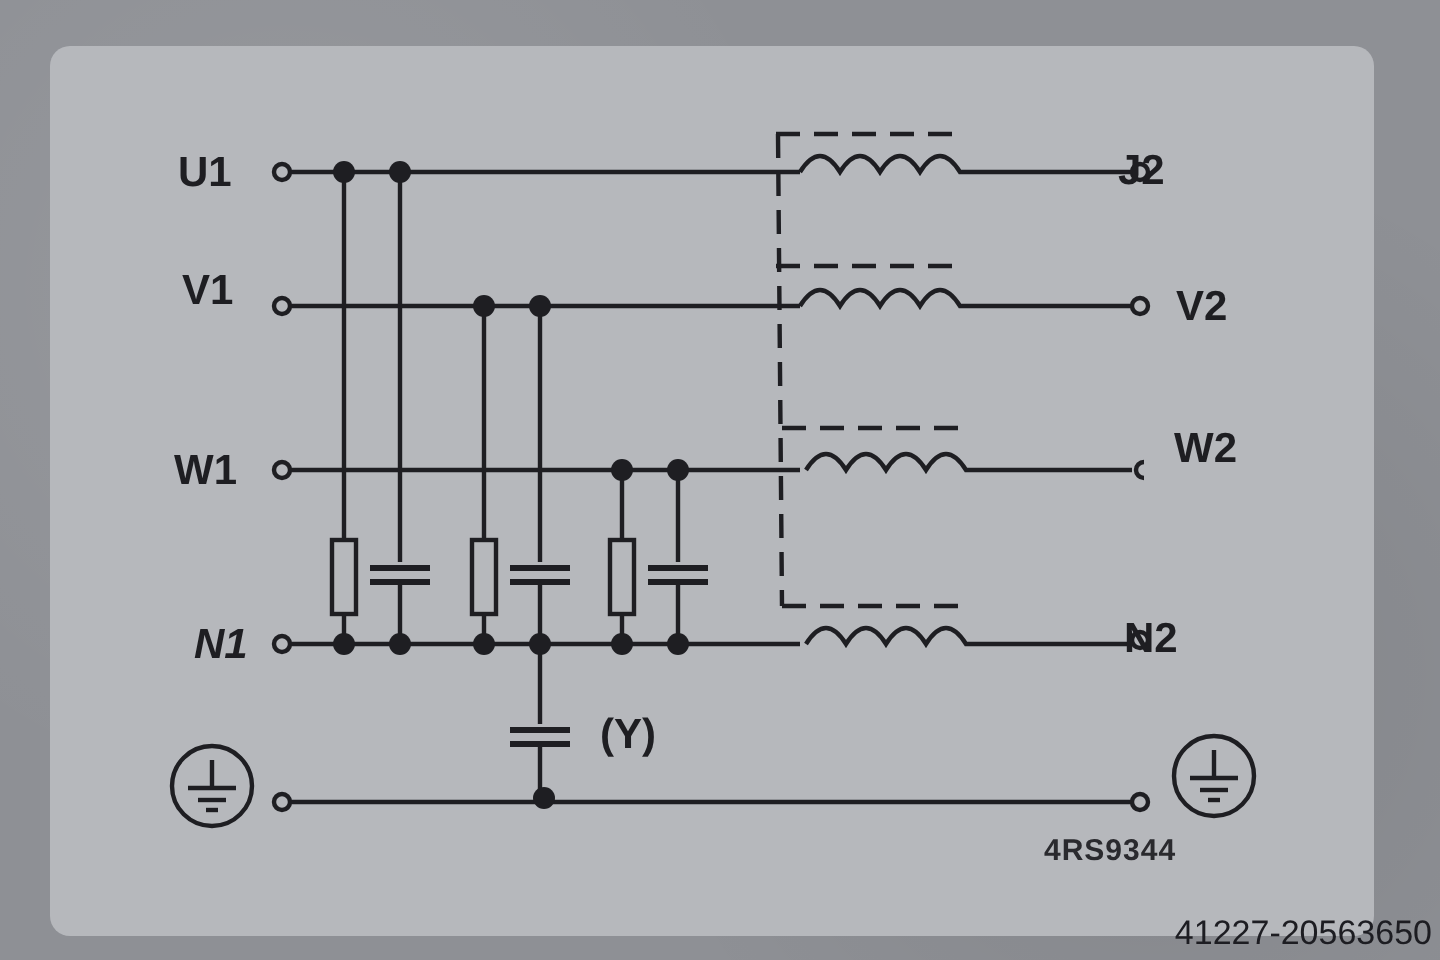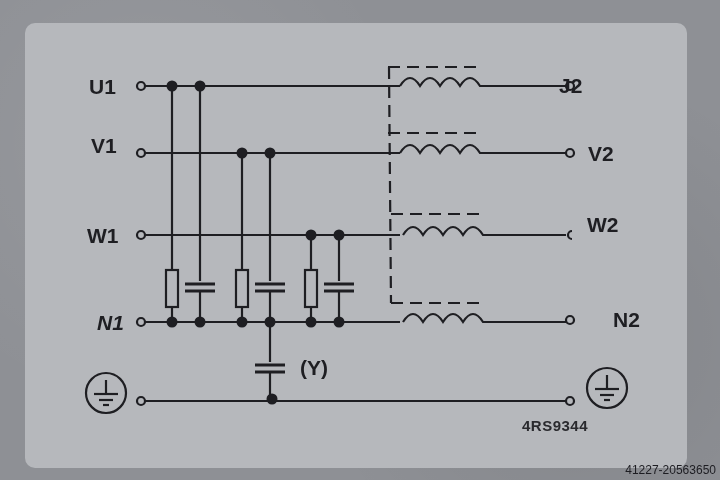--- a/index.html
+++ b/index.html
@@ -23,21 +23,21 @@
   svg.schem { position: absolute; left: 0; top: 0; }
   .term-label {
     position: absolute; font-weight: bold; font-size: 21px; color: #1e1e22;
     line-height: 1;
   }
   .part-code {
     position: absolute; left: 522px; top: 417px; font-size: 15px;
     font-weight: bold; color: #2a2a2e; letter-spacing: 0.5px;
   }
   .watermark {
-    position: absolute; right: 4px; bottom: 3px; font-size: 12px; color: #1d1d22;
+    position: absolute; right: 4px; bottom: 3px; font-size: 17px; color: #1d1d22;
   }
   .y-label {
     position: absolute; left: 300px; top: 356px; font-weight: bold; font-size: 21px; color: #1e1e22;
   }
 </style>
 </head>
 <body>
 
 <div class="bg-texture"></div>
 <div class="label-plate"></div>
@@ -147,17 +147,17 @@
 </svg>
 
 <div class="term-label" style="left:89px; top:76px;">U1</div>
 <div class="term-label" style="left:91px; top:135px;">V1</div>
 <div class="term-label" style="left:87px; top:225px;">W1</div>
 <div class="term-label" style="left:97px; top:312px;font-style:italic;">N1</div>
 
 <div class="term-label" style="left:559px; top:75px;">J2</div>
 <div class="term-label" style="left:588px; top:143px;">V2</div>
 <div class="term-label" style="left:587px; top:214px;">W2</div>
-<div class="term-label" style="left:613px; top:309px;">N2</div>
+<div class="term-label" style="left:562px; top:309px;">N2</div>
 
 <div class="y-label">(Y)</div>
 <div class="part-code">4RS9344</div>
 <div class="watermark">41227-20563650</div>
 
 </body></html>

